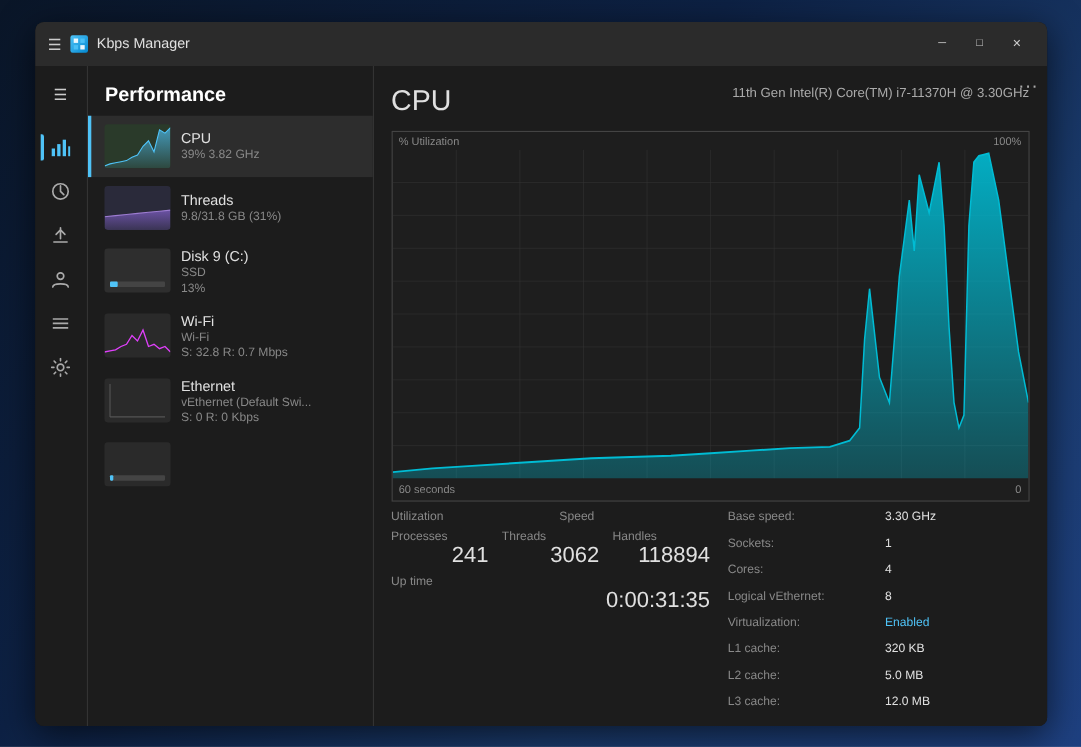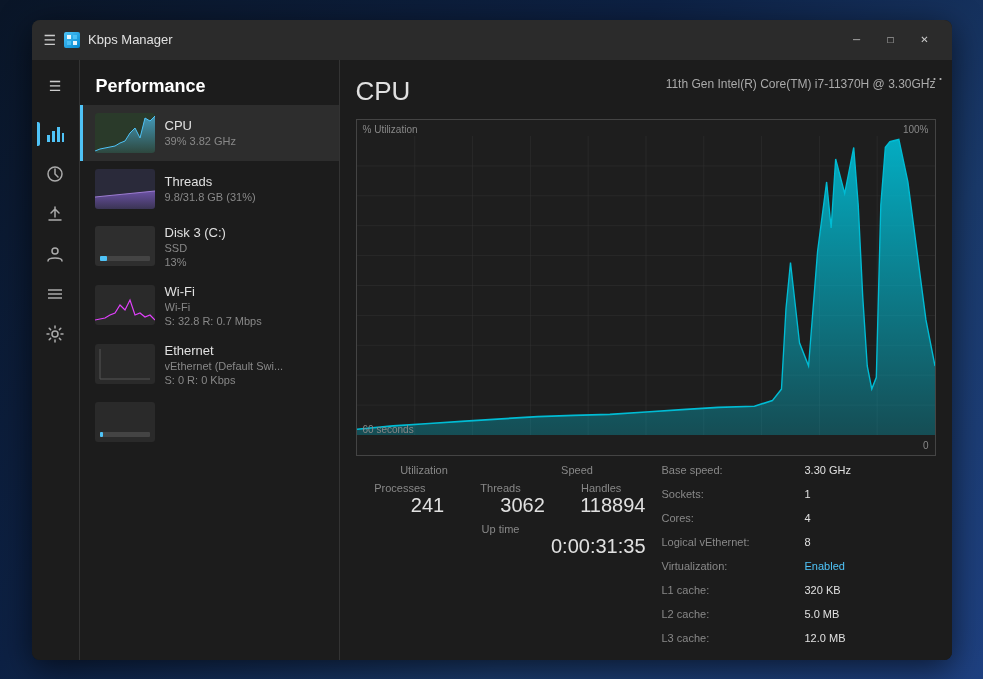--- a/index.html
+++ b/index.html
@@ -266,21 +266,21 @@
     .chart-label-y-val {
       position: absolute;
       top: 4px;
       right: 6px;
       color: #888;
       font-size: 10px;
     }
 
     .chart-label-x-left {
       position: absolute;
-      bottom: 20px;
+      bottom: 4px;
       left: 6px;
       color: #888;
       font-size: 10px;
     }
 
     .chart-label-x-right {
       position: absolute;
       bottom: 4px;
       right: 6px;
       color: #888;
@@ -306,21 +306,20 @@
     }
 
     .stat-block {
       display: flex;
       flex-direction: column;
     }
 
     .stat-label {
       color: #888;
       font-size: 11px;
-      text-align: center;
     }
 
     .stat-value {
       color: #e0e0e0;
       font-size: 22px;
       font-weight: 300;
     }
 
     .stat-value-small {
       color: #e0e0e0;
@@ -488,21 +487,21 @@
         </div>
 
         <div class="device-item">
           <div class="device-thumb thumb-disk">
             <svg width="60" height="40" viewBox="0 0 60 40">
               <rect x="5" y="30" width="50" height="5" fill="#444" rx="1"></rect>
               <rect x="5" y="30" width="7" height="5" fill="#4fc3f7" rx="1"></rect>
             </svg>
           </div>
           <div class="device-info">
-            <div class="device-name">Disk 3 (C:)</div>
+            <div class="device-name">Disk 9 (C:)</div>
             <div class="device-sub">SSD</div>
             <div class="device-sub">13%</div>
           </div>
         </div>
 
         <div class="device-item">
           <div class="device-thumb thumb-wifi">
             <svg class="mini-graph-wifi" viewBox="0 0 60 40" preserveAspectRatio="none">
               <polyline points="0,35 5,34 10,33 15,30 20,28 25,20 30,25 35,15 40,30 45,28 50,32 55,30 60,35" fill="none" stroke="#e040fb" stroke-width="1.2"></polyline>
             </svg>

